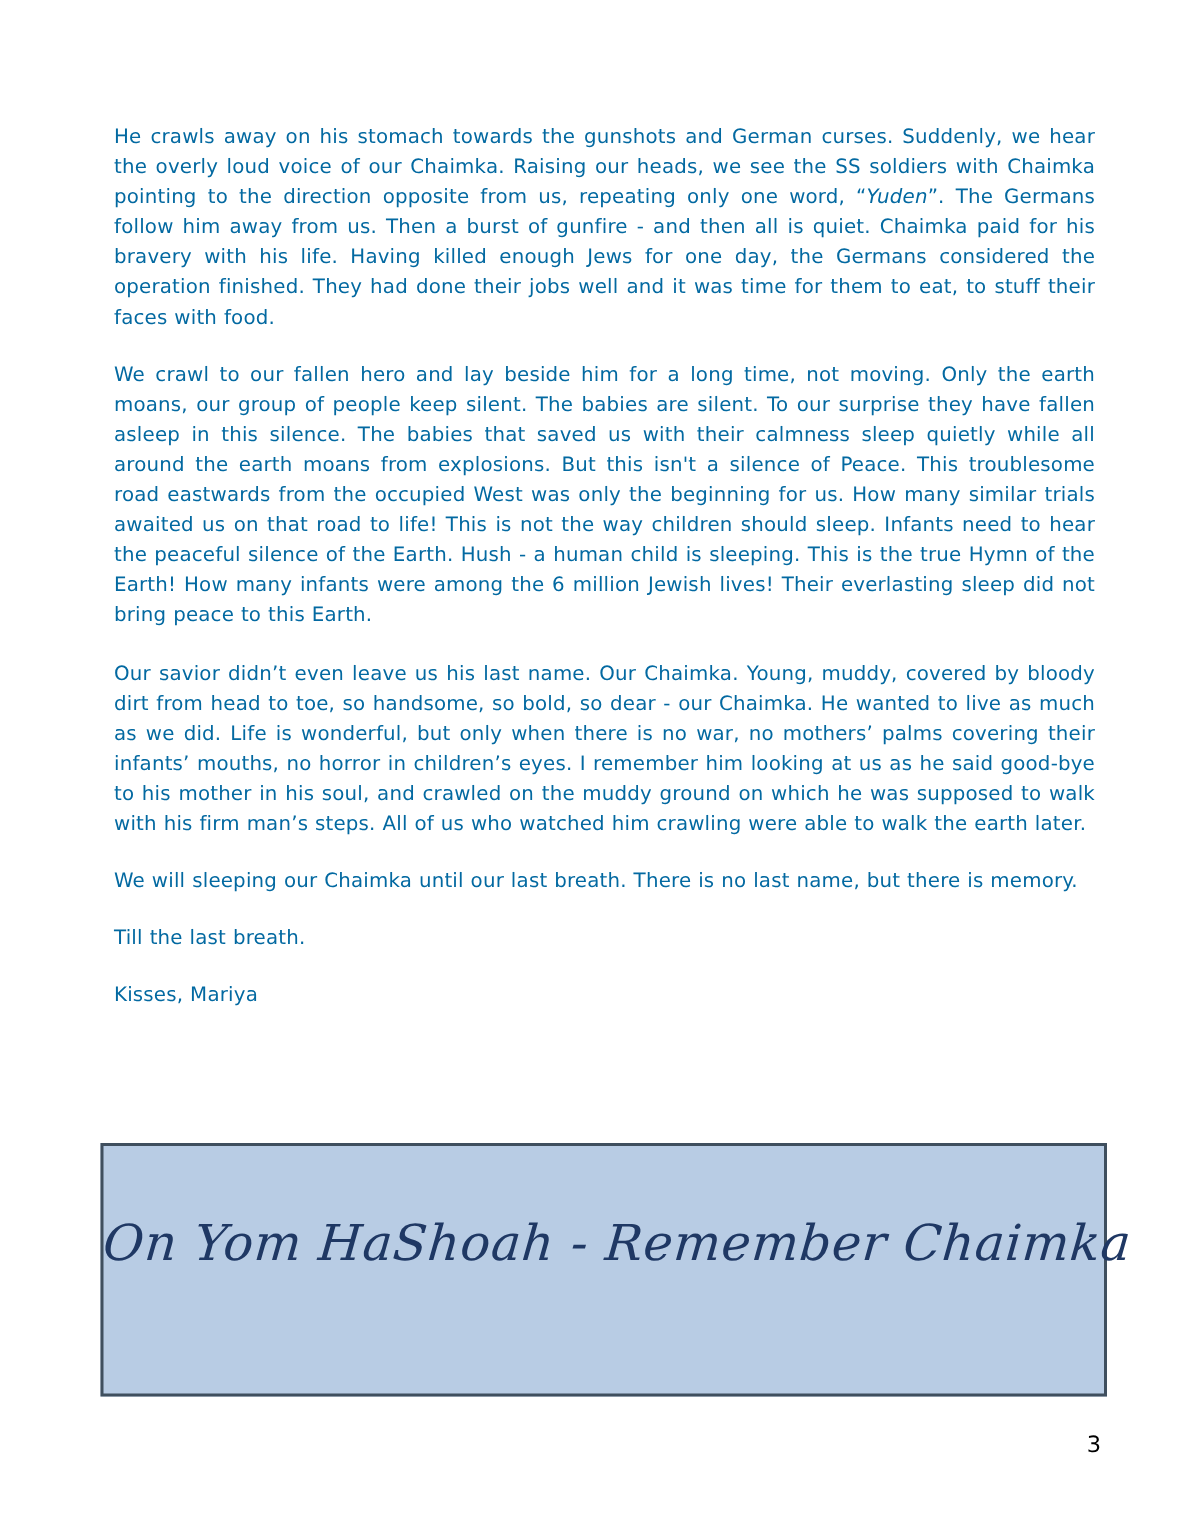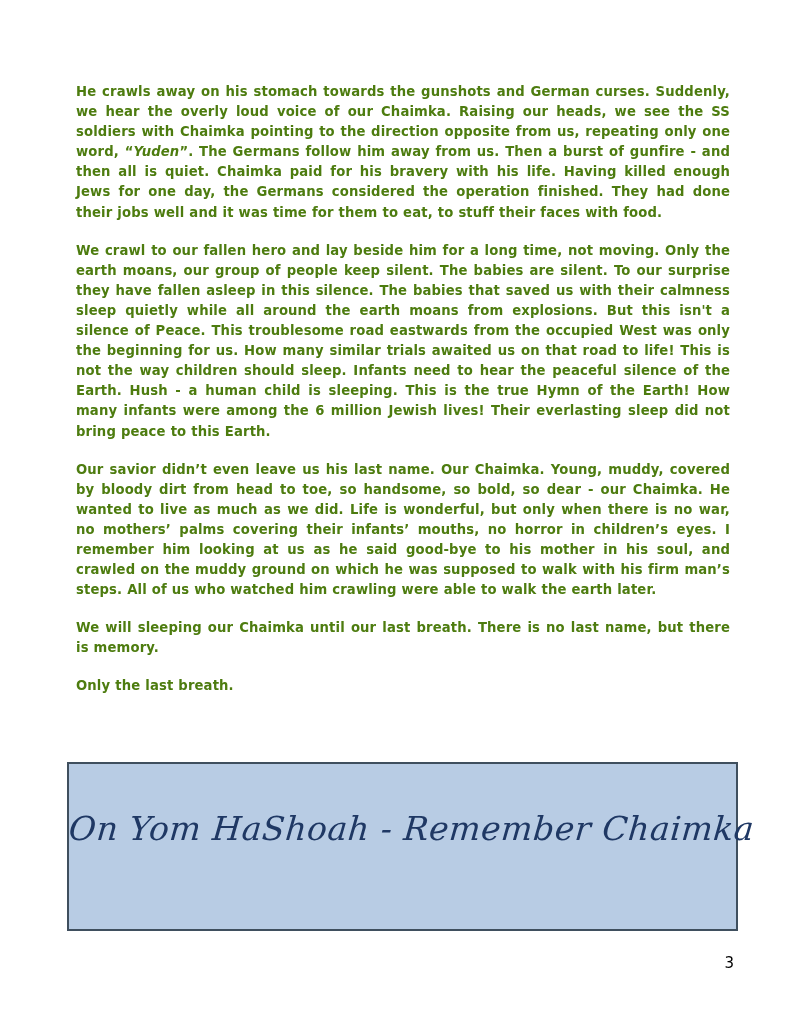--- a/index.html
+++ b/index.html
@@ -31,24 +31,23 @@
     top: 82px;
     width: 654px;
   }
 
   .para {
     font-size: 13.2px;
     line-height: 20.1px;
     text-align: justify;
     text-justify: inter-word;
     margin: 0 0 18px 0;
-    color: #4d7c0f;
+    color: #0369a1;
     letter-spacing: 0.01em;
     word-spacing: 0.02em;
-    font-weight: bold;
   }
   .para:last-child { margin-bottom: 0; }
 
   .para em,
   .para .italic {
     font-style: italic;
   }
 
   
   .para.short {
@@ -104,22 +103,23 @@
   <div class="content">
 
     <p class="para"><span>He crawls away on his stomach towards the gunshots and German curses. Suddenly, we hear the overly loud voice of our Chaimka. Raising our heads, we see the SS soldiers with Chaimka pointing to the direction opposite from us, repeating only one word, “</span><em>Yuden</em><span>”. The Germans follow him away from us. Then a burst of gunfire - and then all is quiet.  Chaimka paid for his bravery with his life. Having killed enough Jews for one day, the Germans considered the operation finished.  They had done their jobs well and it was time for them to eat, to stuff their faces with food.</span></p>
 
     <p class="para">We crawl to our fallen hero and lay beside him for a long time, not moving.  Only the earth moans, our group of people keep silent. The babies are silent. To our surprise they have fallen asleep in this silence. The babies that saved us with their calmness sleep quietly while all around the earth moans from explosions. But this isn't a silence of Peace. This troublesome road eastwards from the occupied West was only the beginning for us. How many similar trials awaited us on that road to life! This is not the way children should sleep. Infants need to hear the peaceful silence of the Earth. Hush - a human child is sleeping. This is the true Hymn of the Earth!  How many infants were among the 6 million Jewish lives! Their everlasting sleep did not bring peace to this Earth.</p>
 
     <p class="para">Our savior didn’t even leave us his last name. Our Chaimka. Young, muddy, covered by bloody dirt from head to toe, so handsome, so bold, so dear - our Chaimka. He wanted to live as much as we did. Life is wonderful, but only when there is no war, no mothers’ palms covering their infants’ mouths, no horror in children’s eyes. I remember him looking at us as he said good-bye to his mother in his soul, and crawled on the muddy ground on which he was supposed to walk with his firm man’s steps.  All of us who watched him crawling were able to walk the earth later.</p>
 
     <p class="para">We will sleeping our Chaimka until our last breath. There is no last name, but there is memory.</p>
 
-    <p class="para short">Only the last breath.</p>
+    <p class="para short">Till the last breath.</p>
 
+    <p class="para short">Kisses, Mariya</p>
 
   </div>
 
   <div class="banner">
     <div class="banner-text">On Yom HaShoah - Remember Chaimka</div>
   </div>
 
   <div class="page-number">3</div>
 
 </div>

